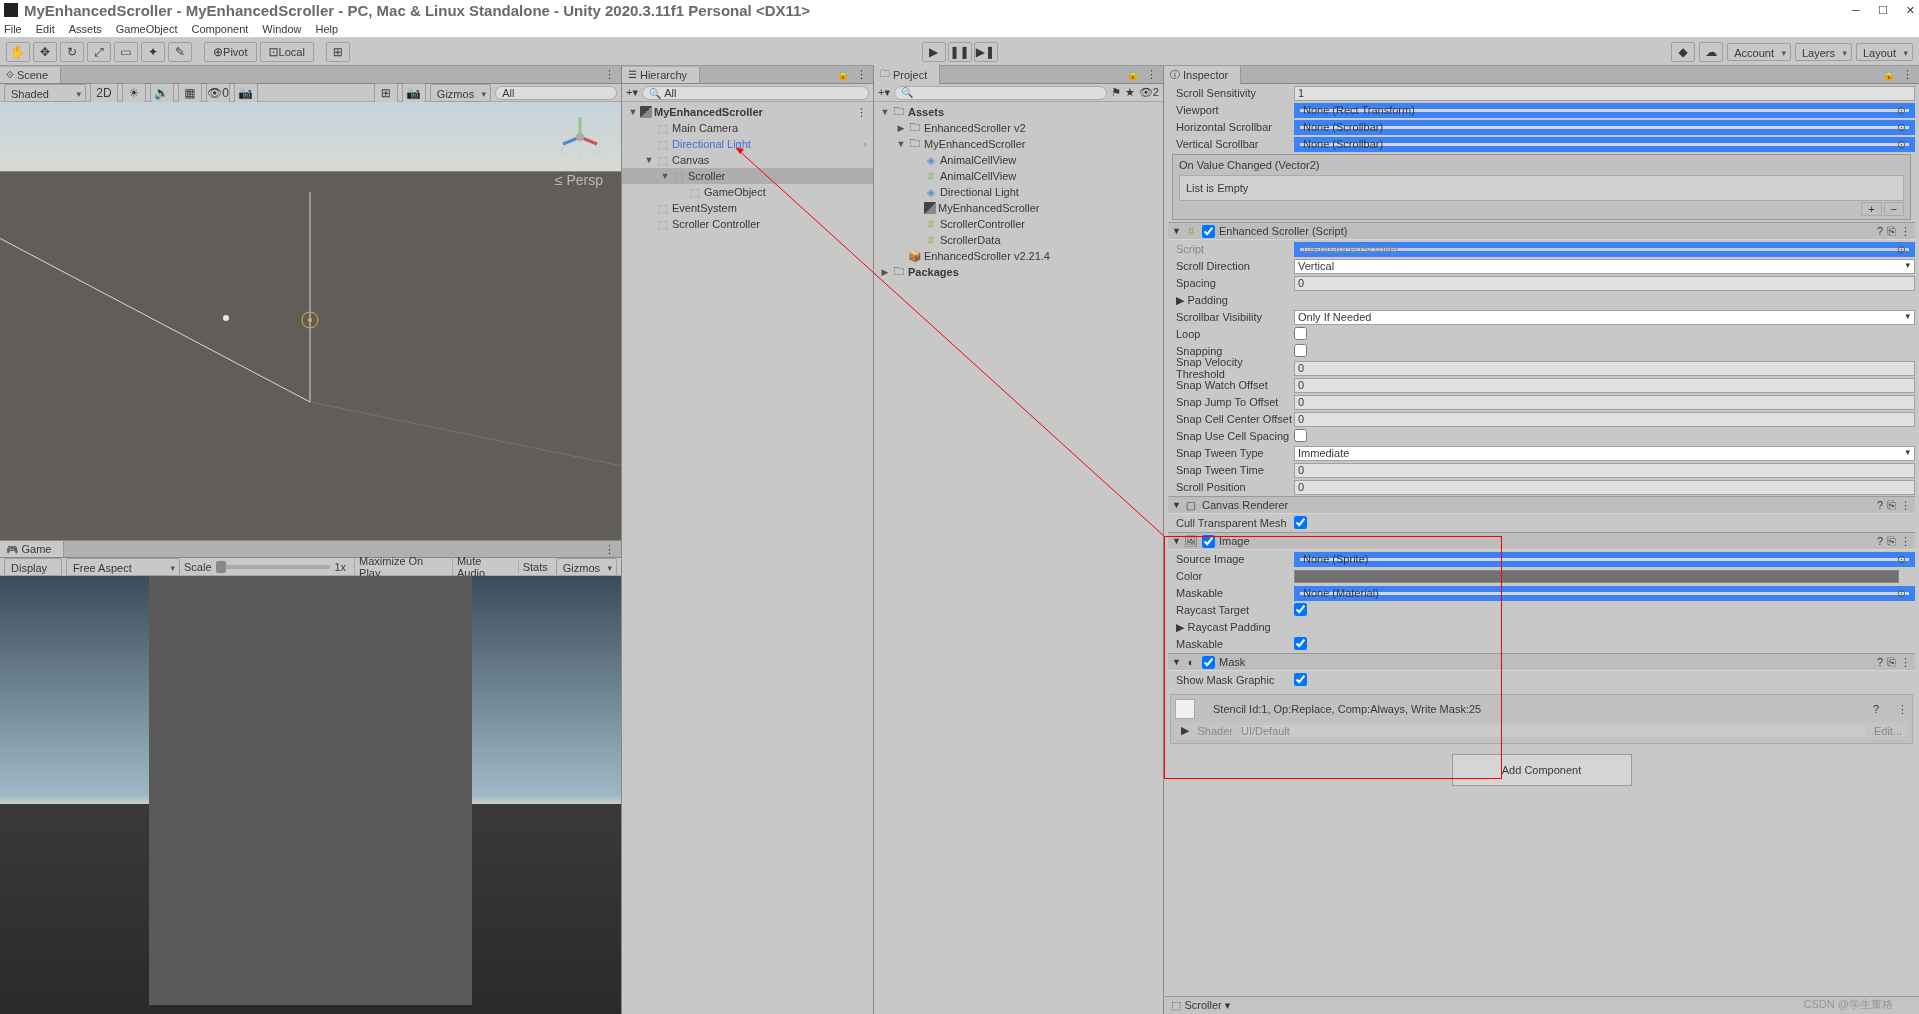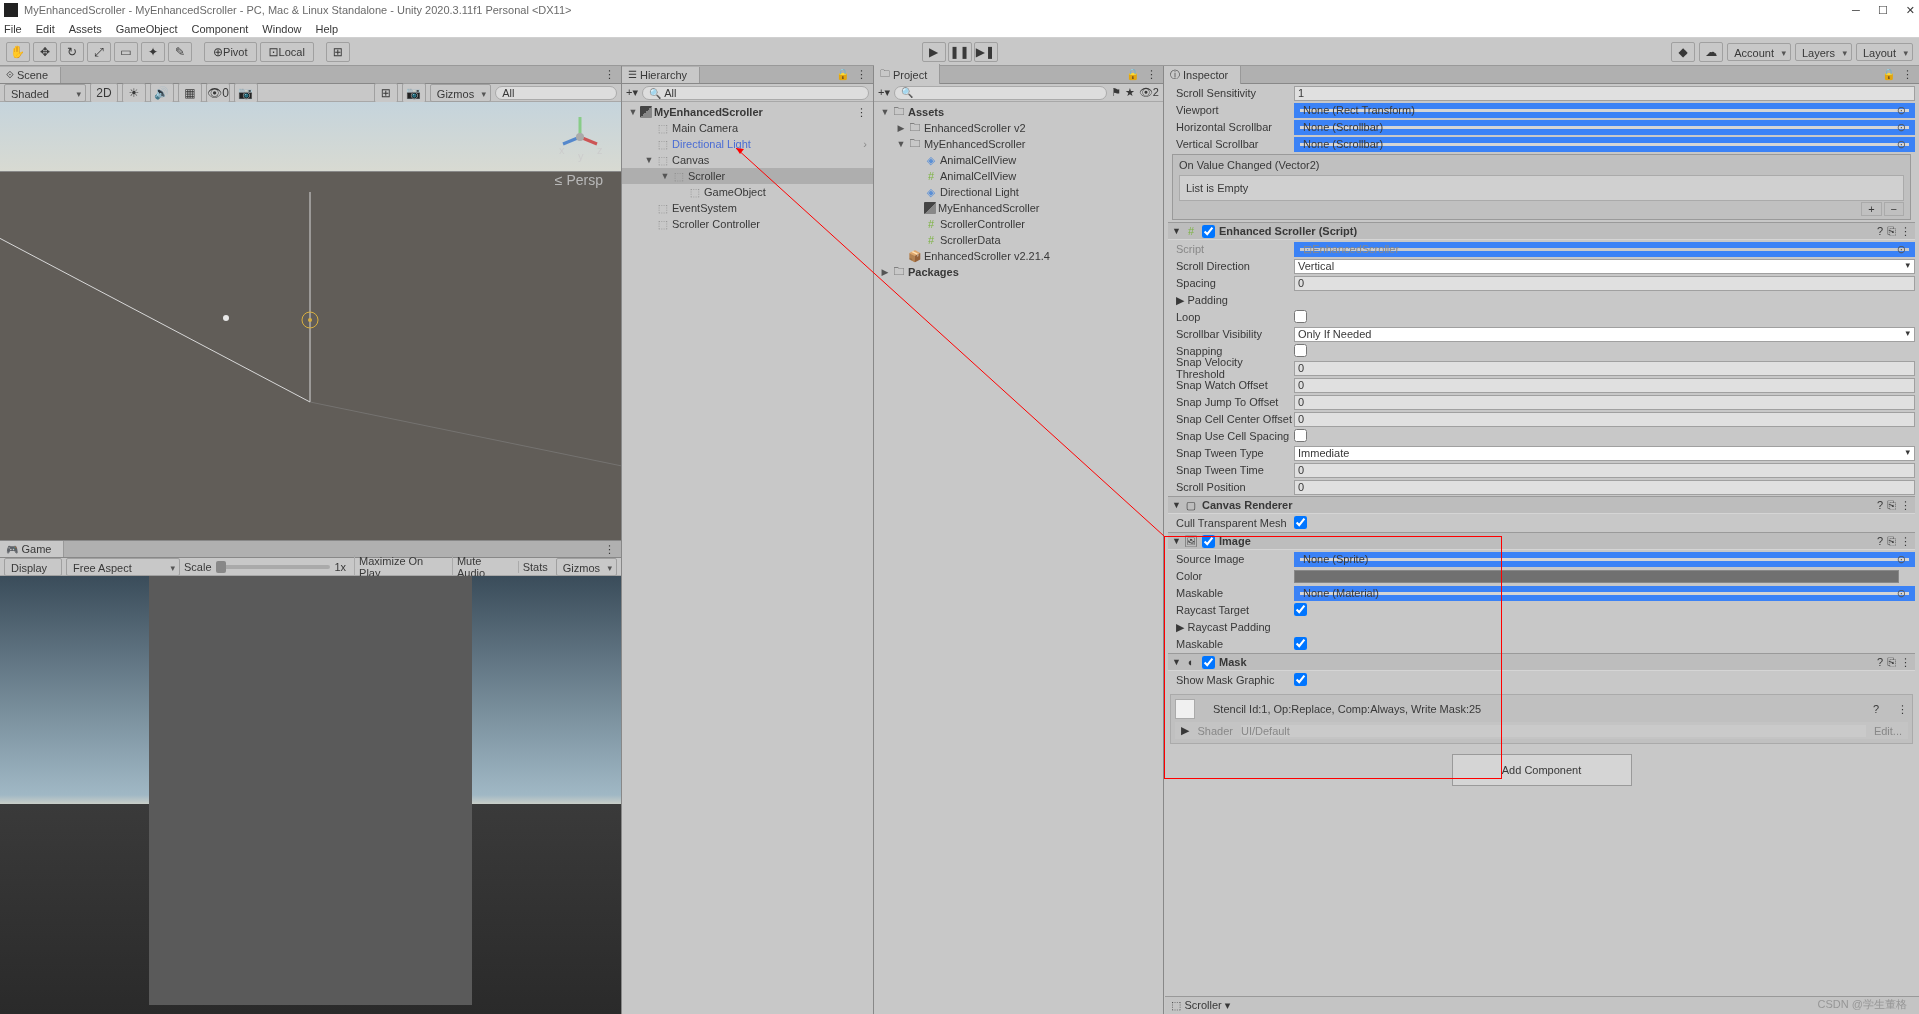--- a/index.html
+++ b/index.html
@@ -1,19 +1,19 @@
 <!DOCTYPE html>
 <html><head>
 <meta charset="utf-8">
 <style>
 * { margin:0; padding:0; box-sizing:border-box; font-family:"Segoe UI",Arial,sans-serif; font-size:11px; color:#383838; user-select:none; }
 body { background:#c8c8c8; width:1919px; height:1014px; overflow:hidden; position:relative; }
 .titlebar { height:20px; background:#fff; display:flex; align-items:center; padding:0 4px; }
 .titlebar .logo { width:14px; height:14px; background:#222; margin-right:6px; }
-.titlebar .t { color:#6a6a6a; font-size:11px; flex:1; }
+.titlebar .t { color:#6a6a6a; font-size:15px; flex:1;font-weight:bold; }
 .winbtns { margin-left:auto; display:flex; gap:18px; color:#555; }
 .menubar { height:18px; background:#fff; display:flex; align-items:center; padding:0 4px; gap:14px; color:#4a4a4a; border-bottom:1px solid #d0d0d0; }
 .menubar span { cursor:default; }
 .toolbar { height:28px; background:#c8c8c8; border-bottom:1px solid #999; display:flex; align-items:center; padding:0 6px; gap:3px; }
 .tbtn { width:24px; height:20px; background:#c8c8c8; border:1px solid #a0a0a0; border-radius:2px; display:flex; align-items:center; justify-content:center; font-size:12px; }
 .tbtn.wide { width:auto; padding:0 8px; }
 .transport { position:absolute; left:50%; transform:translateX(-50%); display:flex; gap:2px; }
 .tool-right { margin-left:auto; display:flex; gap:4px; align-items:center; }
 .dd { background:#c8c8c8; border:1px solid #a0a0a0; border-radius:2px; padding:1px 16px 1px 6px; position:relative; height:18px; line-height:16px; }
 .dd::after { content:"▾"; position:absolute; right:4px; font-size:9px; color:#555; }
@@ -63,30 +63,30 @@
 .prop-row .val { flex:1; }
 .prop-row input[type=text] { width:100%; background:#e0e0e0; border:1px solid #a0a0a0; height:15px; padding:0 3px; font-size:11px; }
 .prop-row .objfield { width:100%; background:#d5d5d5; border:6px solid #3b82f6; height:15px; padding:0 3px; font-size:11px; display:flex; align-items:center; position:relative; }
 .prop-row .objfield::after { content:"⊙"; position:absolute; right:3px; color:#555; }
 .prop-row .dd2 { width:100%; background:#ffffff; border:1px solid #a0a0a0; height:15px; padding:0 3px; font-size:11px; position:relative; }
 .prop-row .dd2::after { content:"▾"; position:absolute; right:4px; font-size:9px; }
 .prop-row .chk { width:13px; height:13px; }
 .comp-header { display:flex; align-items:center; height:18px; background:#bdbdbd; border-top:1px solid #9a9a9a; border-bottom:1px solid #d5d5d5; padding:0 4px; gap:4px; margin-top:0px; }
 .comp-header .fold { font-size:9px; width:8px; }
 .comp-header .cico { width:14px; height:14px; display:flex; align-items:center; justify-content:center; }
-.comp-header .cname { font-weight:bold; flex:1; }
+.comp-header .cname { font-weight:normal; flex:1; }
 .comp-header .hbtns { display:flex; gap:4px; color:#666; }
 .eventbox { background:#c0c0c0; border:1px solid #9a9a9a; margin:2px 4px; padding:4px 6px; }
 .addcomp { margin:10px auto; width:180px; text-align:center; background:#d5d5d5; border:1px solid #9a9a9a; padding:9px 0; }
 .colorswatch { width:100%; height:13px; background:#707070; border:1px solid #888; position:relative; }
 .colorswatch::after { content:""; position:absolute; right:-14px; top:0; width:12px; height:12px; border:1px solid #888; background:conic-gradient(red,yellow,lime,cyan,blue,magenta,red); border-radius:50%; display:none; }
 .shader-row { display:flex; align-items:center; background:#c4c4c4; padding:2px 6px; gap:8px; }
 .scroller-foot { position:absolute; bottom:0; left:1165px; right:0; height:18px; background:#c4c4c4; border-top:1px solid #999; display:flex; align-items:center; padding:0 6px; }
 .redbox1 { position:absolute; border:1.5px solid red; pointer-events:none; }
-.watermark { position:absolute; right:12px; bottom:2px; color:rgba(120,120,120,0.6); font-size:11px; }
+.watermark { position:absolute; right:26px; bottom:2px; color:rgba(120,120,120,0.6); font-size:11px; }
 </style>
 </head>
 <body>
 
 <div class="titlebar">
   <div class="logo"></div>
   <div class="t">MyEnhancedScroller - MyEnhancedScroller - PC, Mac &amp; Linux Standalone - Unity 2020.3.11f1 Personal &lt;DX11&gt;</div>
   <div class="winbtns">
     <span>─</span>
     <span>☐</span>
@@ -422,28 +422,28 @@
           </span>
         </div>
       <div class="prop-row">
           <span class="lbl">Spacing</span>
           <span class="val"><input type="text" value="0" style=""></span>
         </div>
       <div class="prop-row">
           <span class="lbl">▶ <span>Padding</span></span>
         </div>
       <div class="prop-row">
+          <span class="lbl">Scrollbar Visibility</span>
+          <span class="val">
+            <div class="dd2"><span>Only If Needed</span></div>
+          </span>
+        </div>
+      <div class="prop-row">
           <span class="lbl">Loop</span>
           <span class="val"><input type="checkbox" class="chk" style=""></span>
-        </div>
-      <div class="prop-row">
-          <span class="lbl">Scrollbar Visibility</span>
-          <span class="val">
-            <div class="dd2"><span>Only If Needed</span></div>
-          </span>
         </div>
       <div class="prop-row">
           <span class="lbl">Snapping</span>
           <span class="val"><input type="checkbox" class="chk" style=""></span>
         </div>
       <div class="prop-row">
           <span class="lbl">Snap Velocity Threshold</span>
           <span class="val"><input type="text" value="0" style=""></span>
         </div>
       <div class="prop-row">

